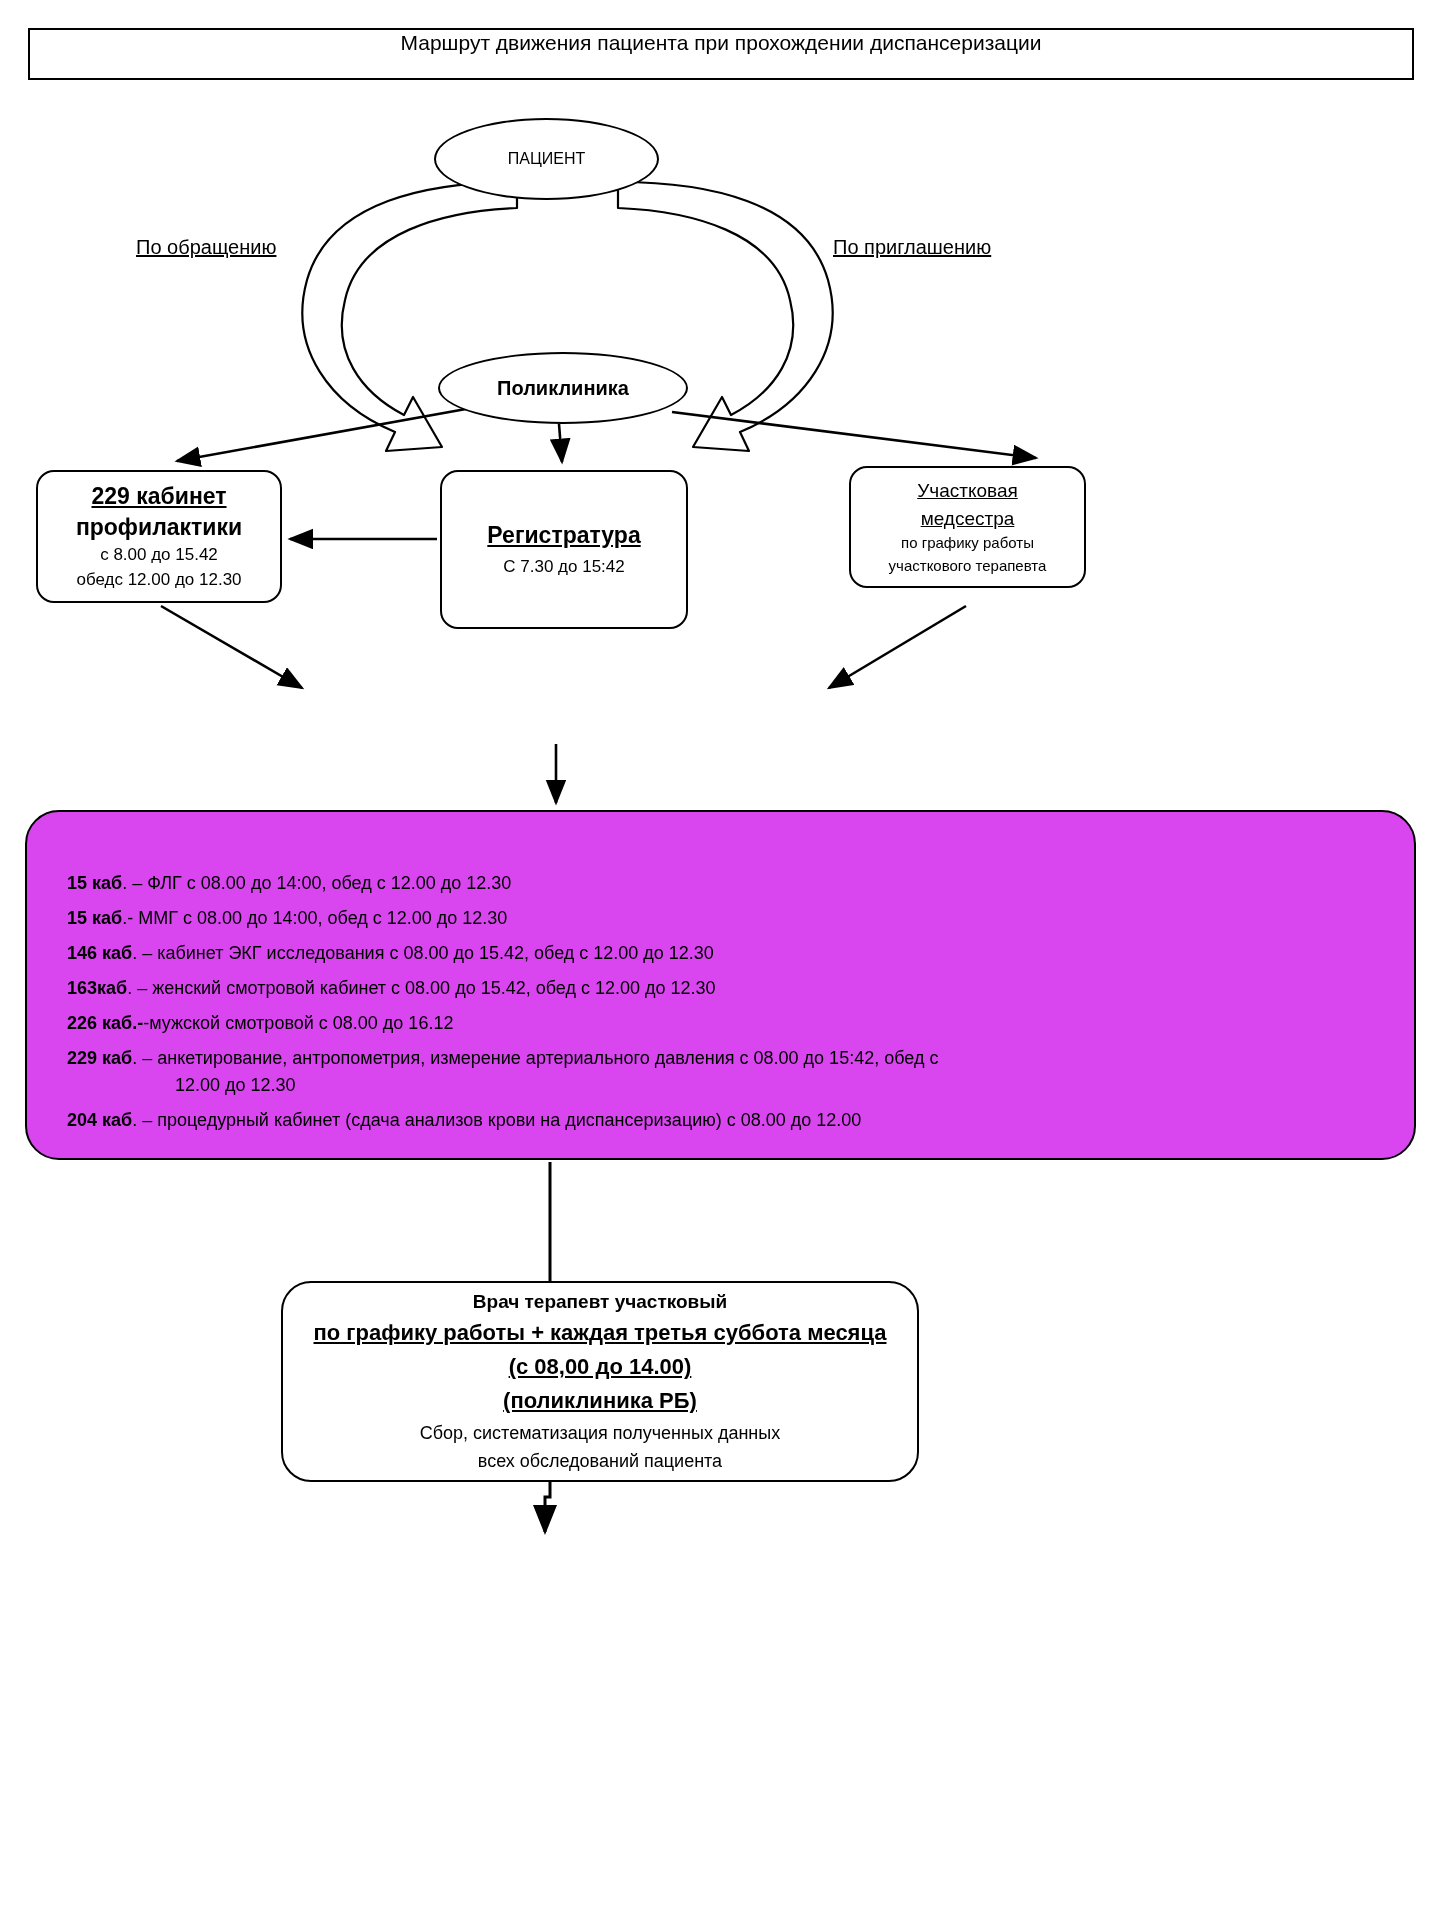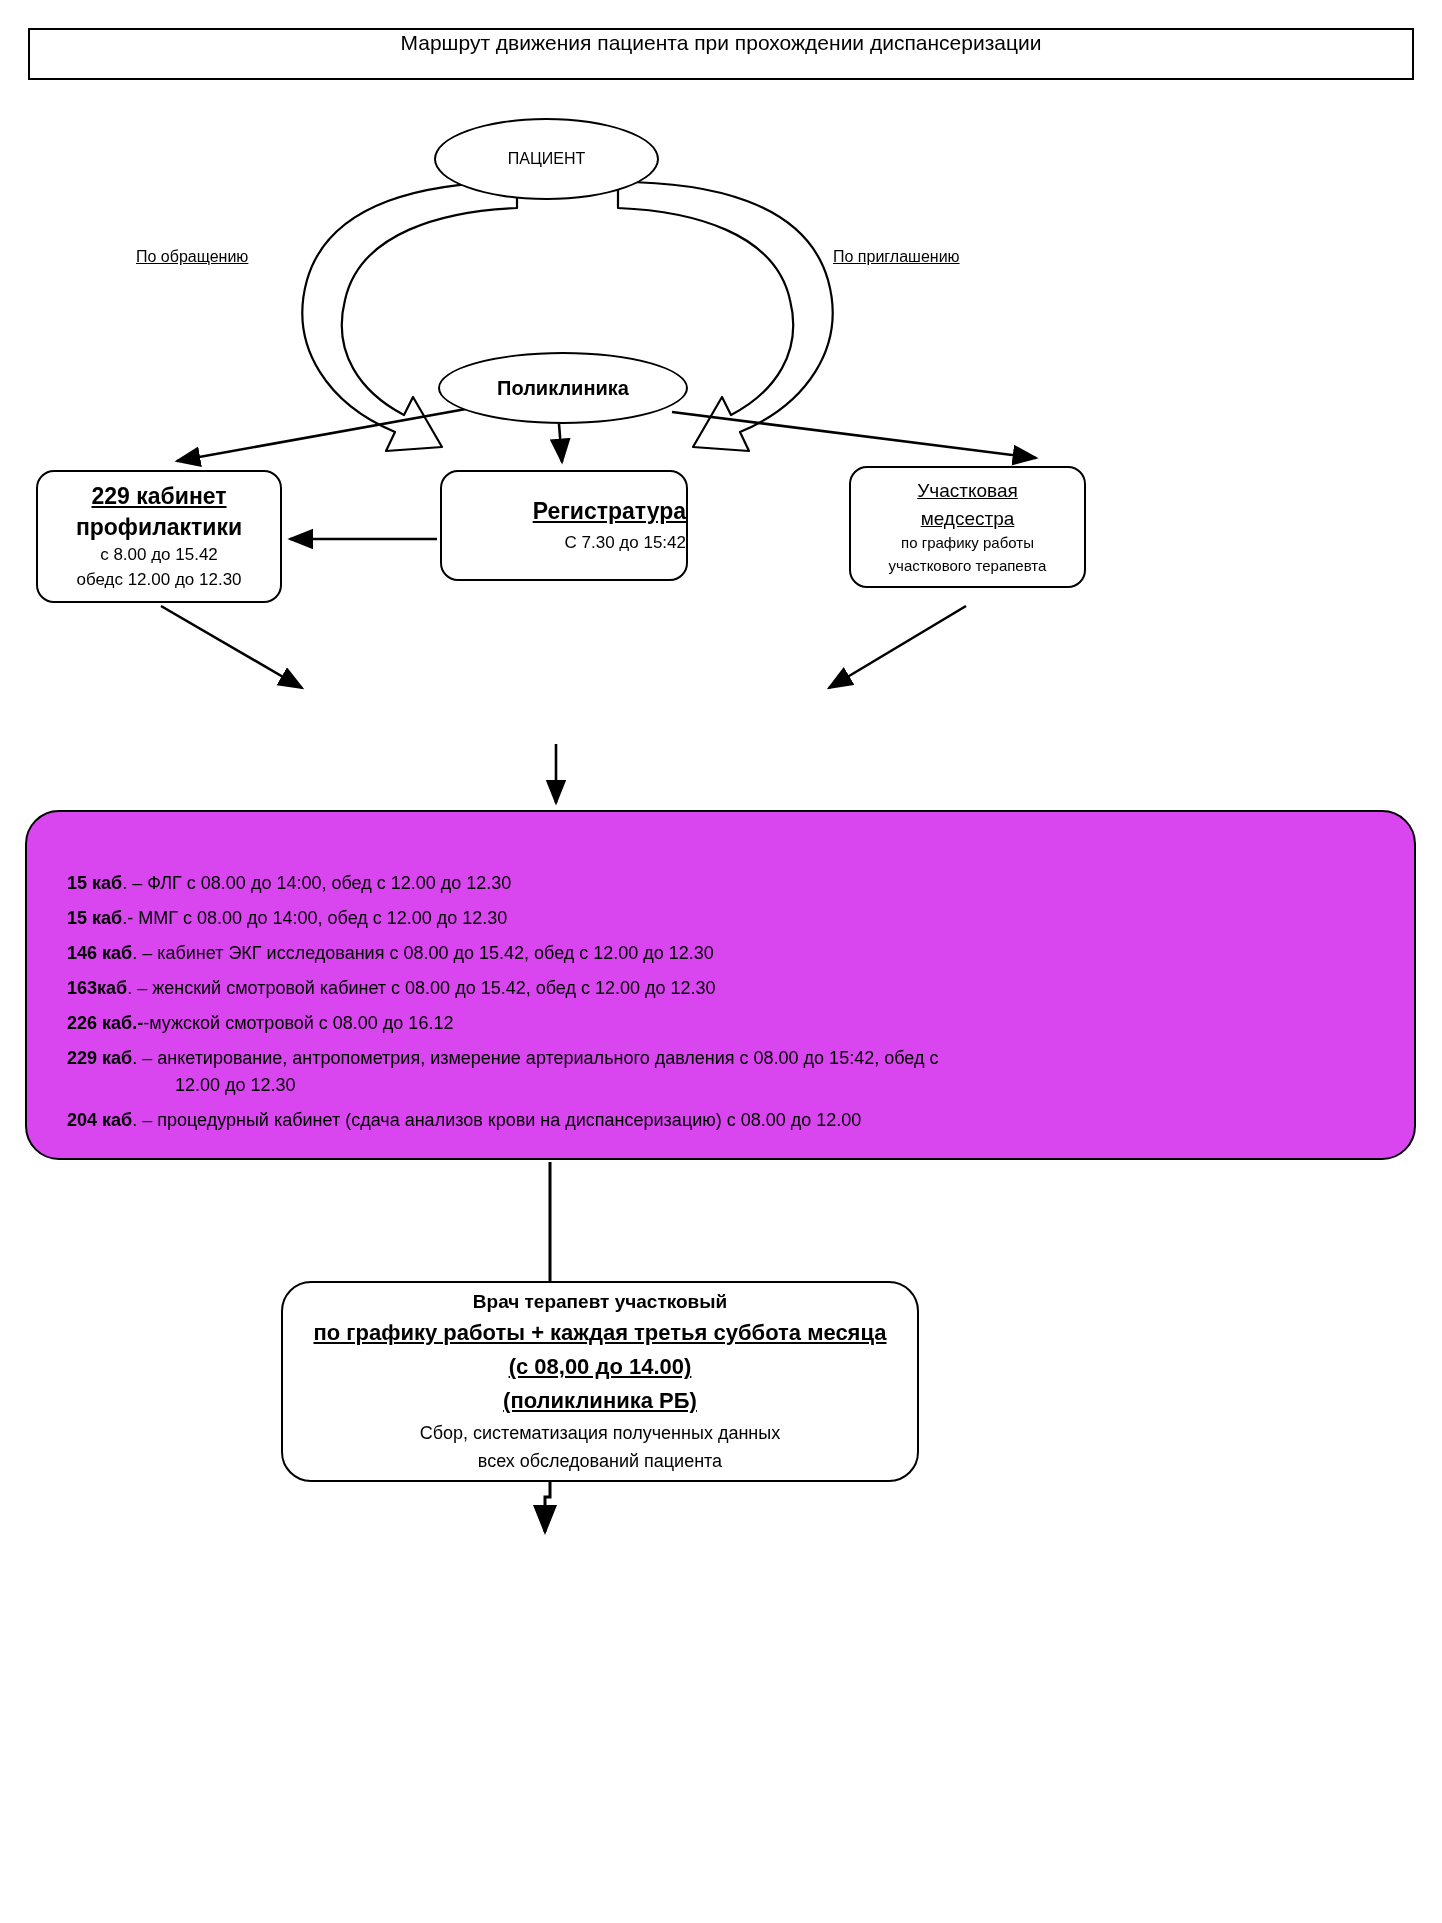--- a/index.html
+++ b/index.html
@@ -56,24 +56,23 @@
     left: 438px;
     top: 352px;
     width: 250px;
     height: 72px;
     font-size: 20px;
     font-weight: bold;
   }
   
   .side-label {
     position: absolute;
-    font-size: 16px;
+    font-size: 20px;
     text-decoration: underline;
     white-space: nowrap;
-    margin-top: 12px;
   }
   #label-left  { left: 136px; top: 236px; }
   #label-right { left: 833px; top: 236px; }
   
   .rbox {
     position: absolute;
     border: 2px solid #000;
     border-radius: 18px;
     box-sizing: border-box;
     background: #fff;
@@ -86,22 +85,21 @@
   #box-229 {
     left: 36px;
     top: 470px;
     width: 246px;
     height: 133px;
   }
   #box-reg {
     left: 440px;
     top: 470px;
     width: 248px;
-    height: 111px;
-    align-items: flex-end;
+    height: 159px;
   }
   #box-nurse {
     left: 849px;
     top: 466px;
     width: 237px;
     height: 122px;
   }
   .bx-title {
     font-size: 23px;
     font-weight: bold;

